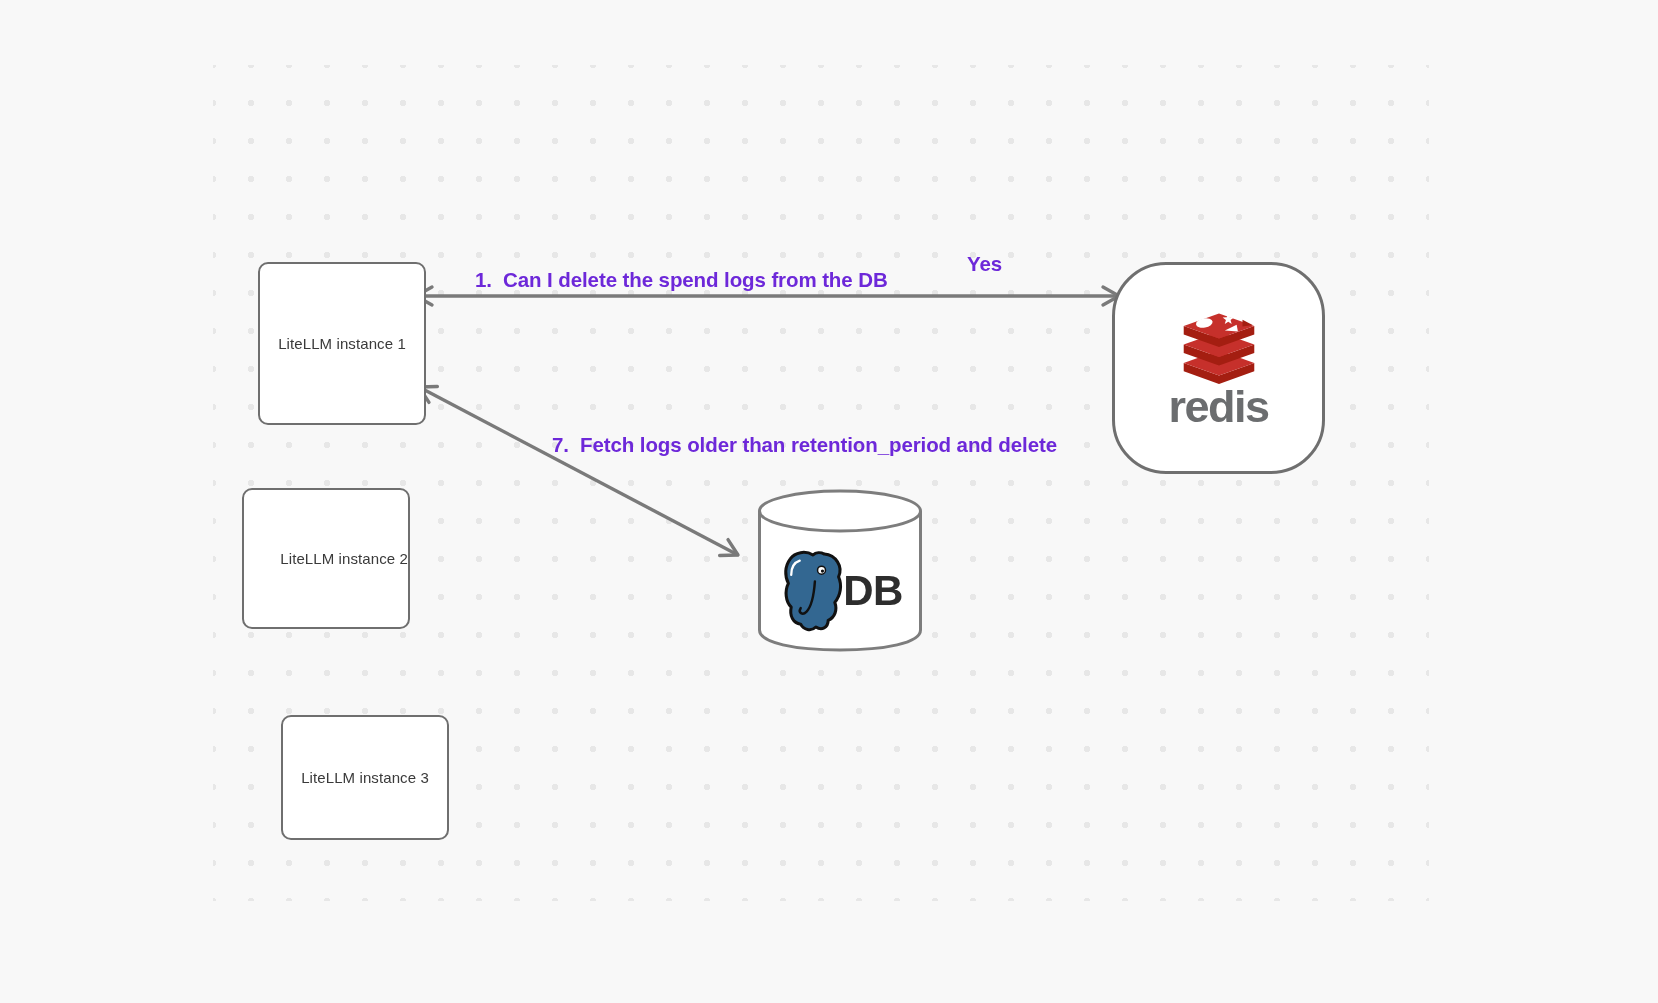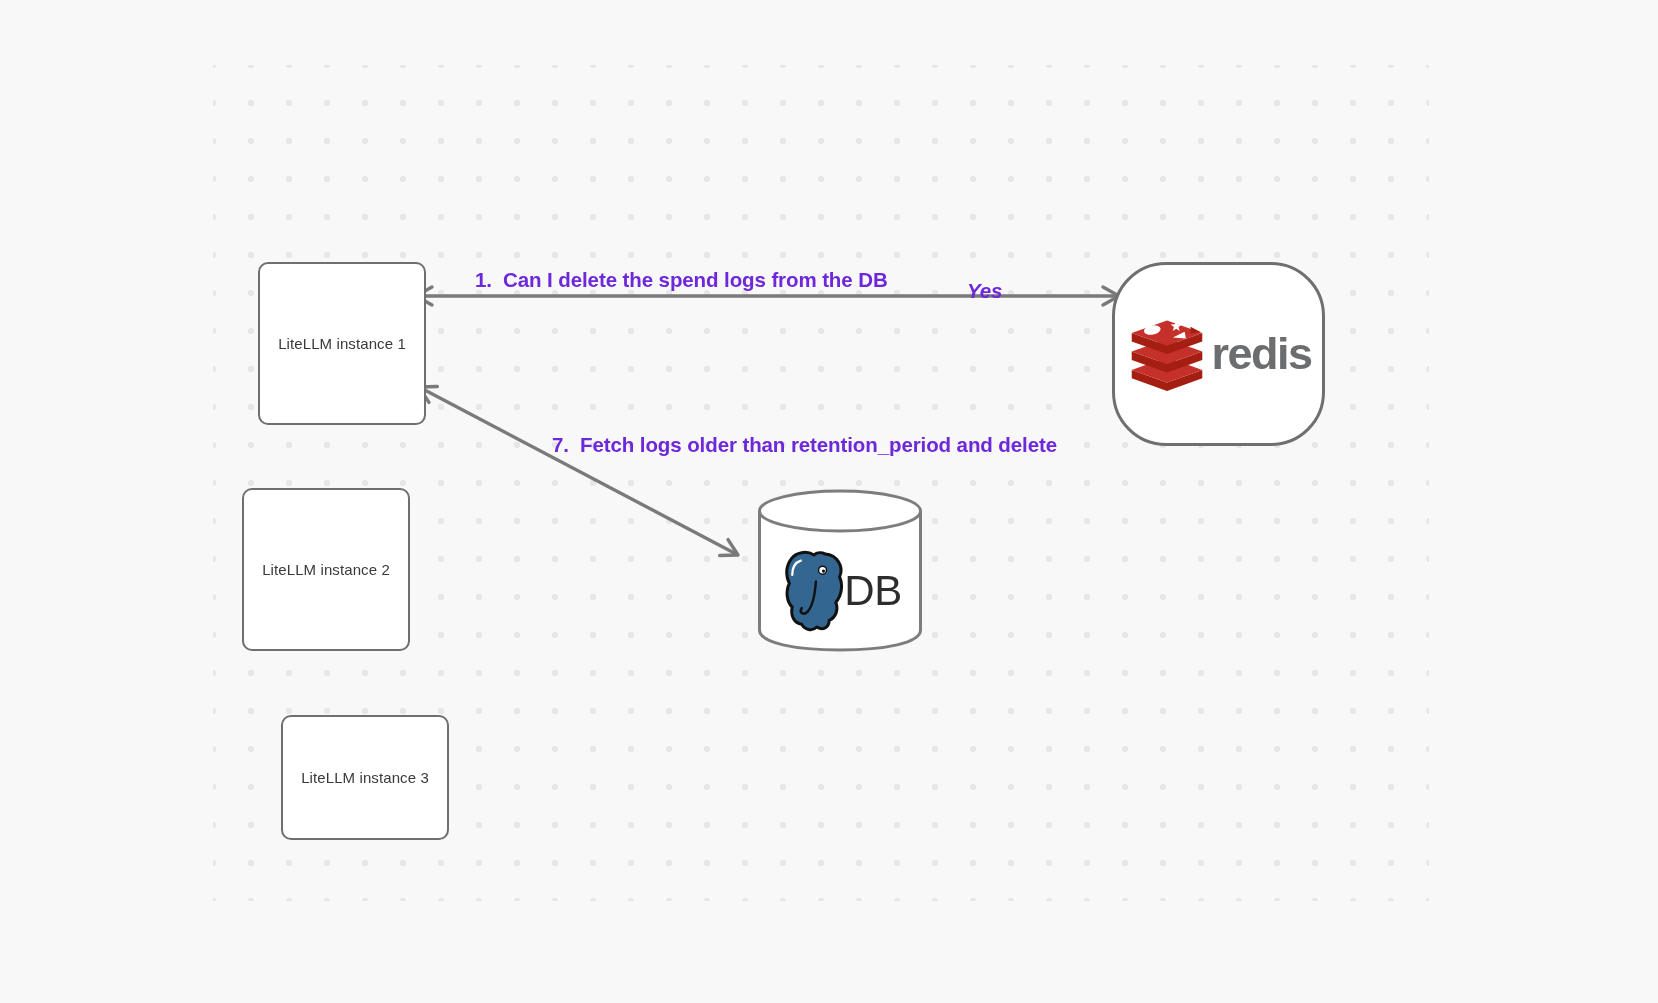--- a/index.html
+++ b/index.html
@@ -41,27 +41,27 @@
     box-sizing:border-box;
   }
   .node-box .box-label{
     font-size:15px;
     color:#3a3a3a;
     letter-spacing:0.1px;
   }
   .redis-node{
     position:absolute;
     left:1112px; top:262px;
-    width:213px; height:184px;
+    width:213px; height:212px;
     background:#ffffff;
     border:3px solid #6f6f6f;
     border-radius:54px;
     box-sizing:border-box;
     display:flex;
-    flex-direction:row;
+    flex-direction:column;
     align-items:center;
     justify-content:center;
     gap:2px;
   }
   .redis-wordmark{
     font-size:45px;
     font-weight:700;
     letter-spacing:-1.5px;
     color:#6b6d6f;
     line-height:0.9;
@@ -77,36 +77,36 @@
   .db-content{
     position:absolute;
     left:8px; top:52px;
     width:150px; height:100px;
     display:flex;
     align-items:center;
     justify-content:center;
   }
   .db-label{
     font-size:42px;
-    font-weight:400;
+    font-weight:700;
     color:#2d2d2d;
     letter-spacing:-0.5px;
     margin-left:-6px;
     text-align:right;
   }
   .edge-label{
     position:absolute;
     font-size:20.5px;
     font-weight:700;
     color:#6d28d9;
     white-space:pre;
     letter-spacing:-0.1px;
   }
   .edge-label-1{ left:475px; top:268px; }
-  .edge-label-yes{ left:967px; top:279px;font-style:italic; }
+  .edge-label-yes{ left:967px; top:252px; }
   .edge-label-2{ left:552px; top:433px; }
 </style>
 </head>
 <body>
 
 <div class="canvas">
 
   <div class="dot-grid"></div>
 
   <svg class="edges-layer">
@@ -116,21 +116,21 @@
       </marker>
     </defs>
     <line class="edge-line" x1="416" y1="296" x2="1119" y2="296" marker-start="url(#chev)" marker-end="url(#chev)" stroke="#7a7a7a"></line>
     <line class="edge-line" x1="419" y1="387" x2="738" y2="555" marker-start="url(#chev)" marker-end="url(#chev)" stroke="#7a7a7a"></line>
   </svg>
 
   <div class="node-box" style="left:242px; top:262px; height:163px;margin-left:16px;">
     <span class="box-label">LiteLLM instance 1</span>
   </div>
 
-  <div class="node-box" style="left:242px; top:488px; height:163px;">
+  <div class="node-box" style="left:242px; top:488px; height:141px;justify-content:flex-end;">
     <span class="box-label">LiteLLM instance 2</span>
   </div>
 
   <div class="node-box" style="left:242px; top:715px; height:125px;margin-left:39px;">
     <span class="box-label">LiteLLM instance 3</span>
   </div>
 
   <div class="redis-node">
     <svg width="84" height="76" viewBox="0 0 100 90">
 

